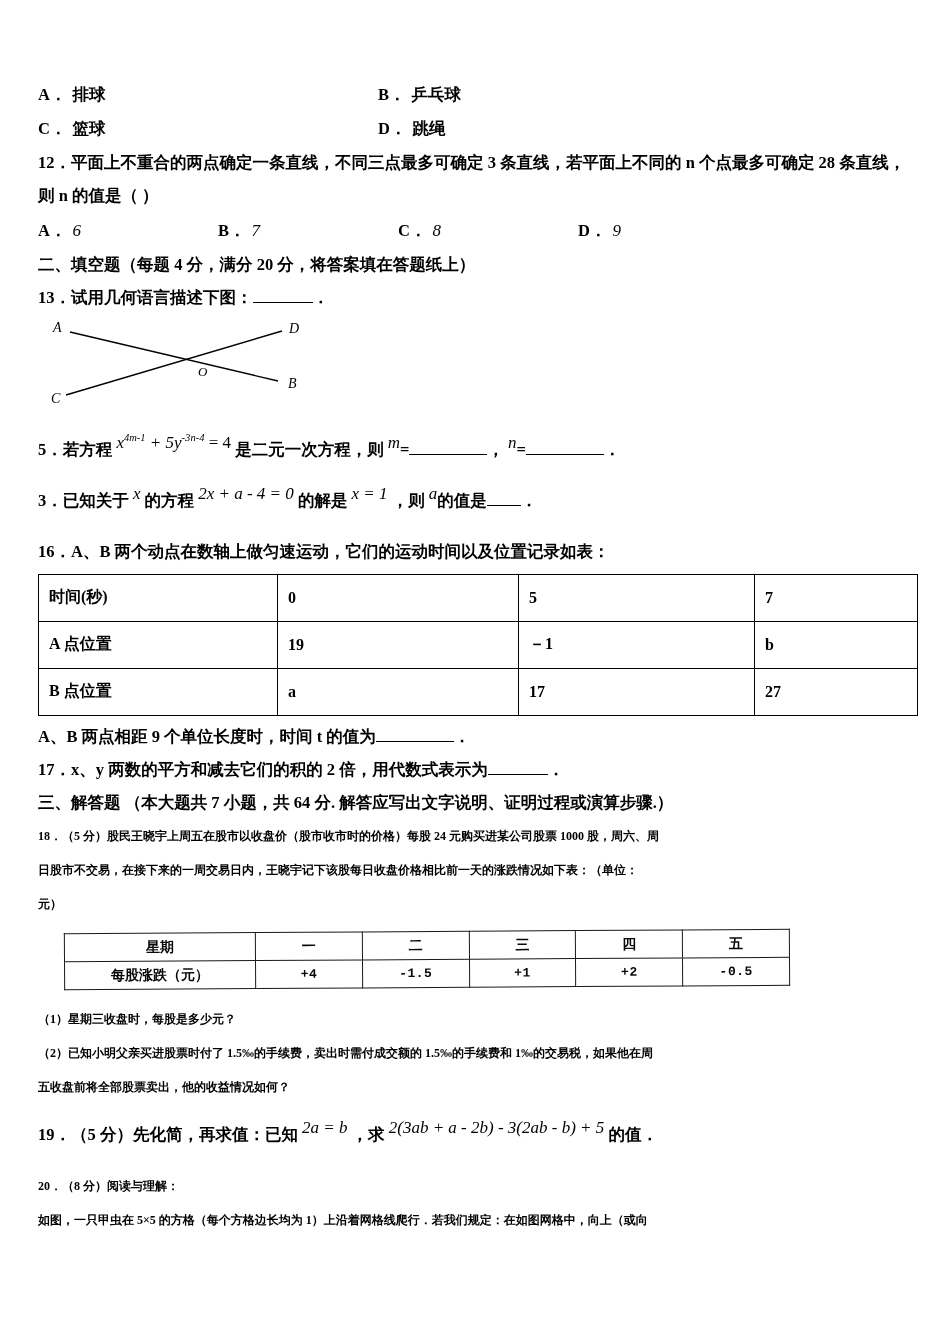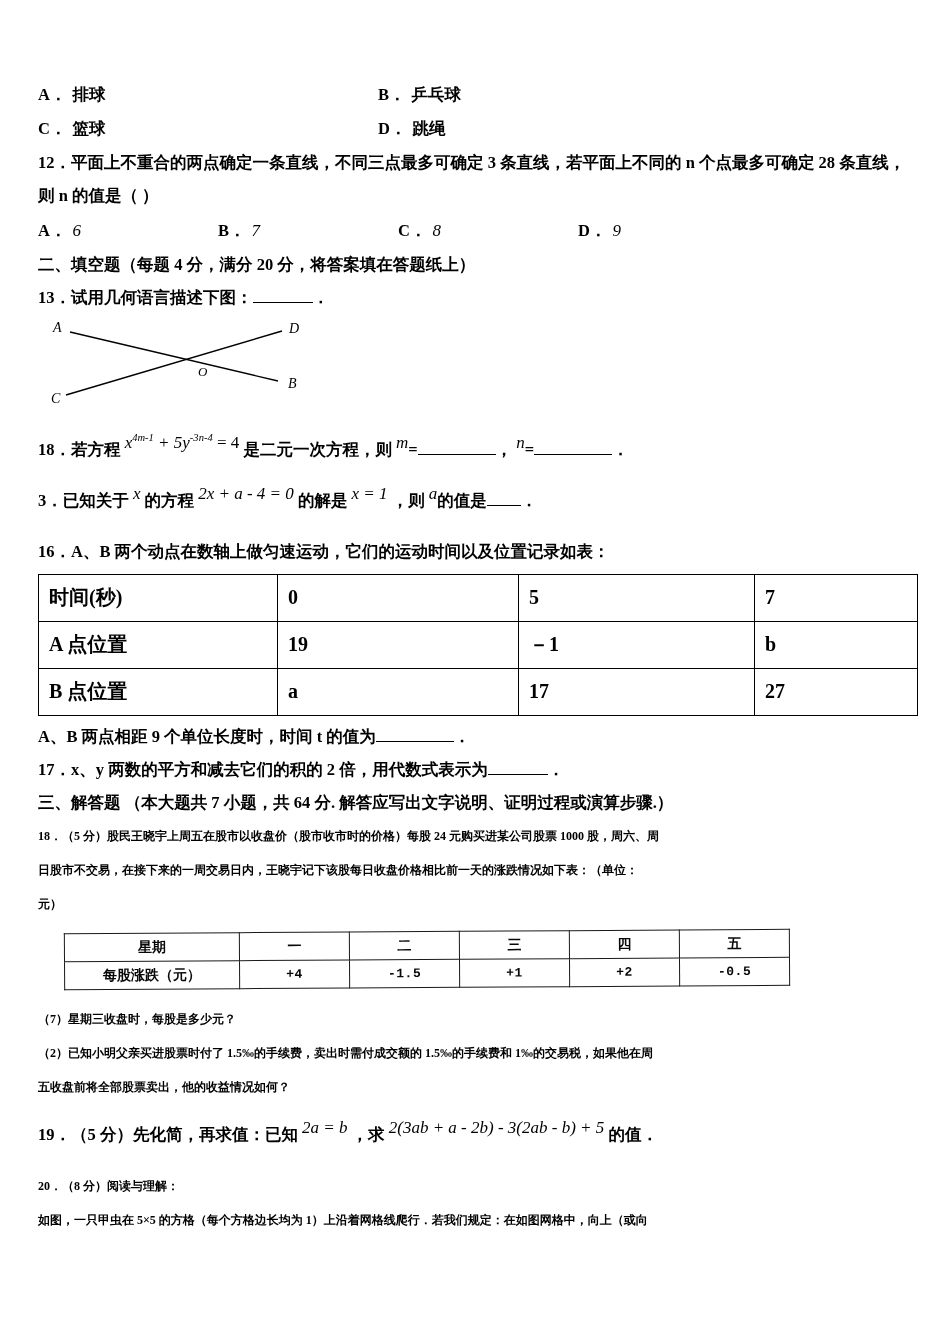--- a/index.html
+++ b/index.html
@@ -96,21 +96,21 @@
   table.tbl16 {
     border-collapse: collapse;
     width: 880px;
     margin: 6px 0 4px 0;
     table-layout: fixed;
   }
   table.tbl16 td {
     border: 1.6px solid #000;
     height: 46px;
     padding: 0 10px;
-    font-size: 20px;
+    font-size: 16px;
     font-weight: bold;
     vertical-align: middle;
   }
   table.tbl16 td:nth-child(1) { width: 218px; }
   table.tbl16 td:nth-child(2) { width: 220px; }
   table.tbl16 td:nth-child(3) { width: 215px; }
 
   
   .scan-wrap {
     margin: 10px 0 8px 26px;
@@ -125,21 +125,21 @@
     transform: rotate(-0.35deg);
   }
   table.tblscan td {
     border: 1.5px solid #2a2a2a;
     height: 25px;
     text-align: center;
     font-size: 14px;
     font-weight: bold;
     font-family: "Liberation Serif", "DejaVu Serif", serif;
     color: #1a1a1a;
-    padding: 1px 8px;
+    padding: 1px 16px;
   }
   table.tblscan td.head-label { width: 158px; }
   table.tblscan .mono { font-family: "Liberation Mono", "DejaVu Sans Mono", monospace; letter-spacing: 0.5px; font-size: 13px;}
 
   .spacer-6 { height: 6px; }
   .spacer-10 { height: 10px; }
   .spacer-14 { height: 14px; }
   .spacer-18 { height: 18px; }
 </style>
 </head>
@@ -206,21 +206,21 @@
         <text x="242" y="68" font-family="Liberation Serif, serif" font-style="italic" font-size="14">B</text>
         <text x="5" y="83" font-family="Liberation Serif, serif" font-style="italic" font-size="14">C</text>
         <text x="243" y="13" font-family="Liberation Serif, serif" font-style="italic" font-size="14">D</text>
         <text x="152" y="56" font-family="Liberation Serif, serif" font-style="italic" font-size="13">O</text>
       </svg>
     </div>
 
     <div class="spacer-10"></div>
 
     <div class="q-line">
-      <span>18．若方程</span>
+      <span>5．若方程</span>
       <span class="math raise"><span>x</span><sup>4m-1</sup> <span>+ 5y</span><sup>-3n-4</sup> <span class="op">= 4</span></span>
       <span>是二元一次方程，则</span>
       <span class="math raise">m</span><span>=</span><span class="blank-l"></span><span>，</span>
       <span class="math raise">n</span><span>=</span><span class="blank-l"></span><span>．</span>
     </div>
 
     <div class="spacer-18"></div>
 
     <div class="q-line">
       <span>3．已知关于</span>
@@ -291,21 +291,21 @@
           <td class="mono">-1.5</td>
           <td class="mono">+1</td>
           <td class="mono">+2</td>
           <td class="mono">-0.5</td>
         </tr>
       </tbody>
         </table>
     </div>
 
     <div class="spacer-6"></div>
-    <div class="para">（7）星期三收盘时，每股是多少元？</div>
+    <div class="para">（1）星期三收盘时，每股是多少元？</div>
     <div class="para">（2）已知小明父亲买进股票时付了 1.5‰的手续费，卖出时需付成交额的 1.5‰的手续费和 1‰的交易税，如果他在周</div>
     <div class="para">五收盘前将全部股票卖出，他的收益情况如何？</div>
 
     <div class="spacer-14"></div>
 
     <div class="q-line">
       <span>19．（5 分）先化简，再求值：已知</span>
       <span class="math raise">2a = b</span>
       <span>，求</span>
       <span class="math raise">2(3ab + a - 2b) - 3(2ab - b) + 5</span>

